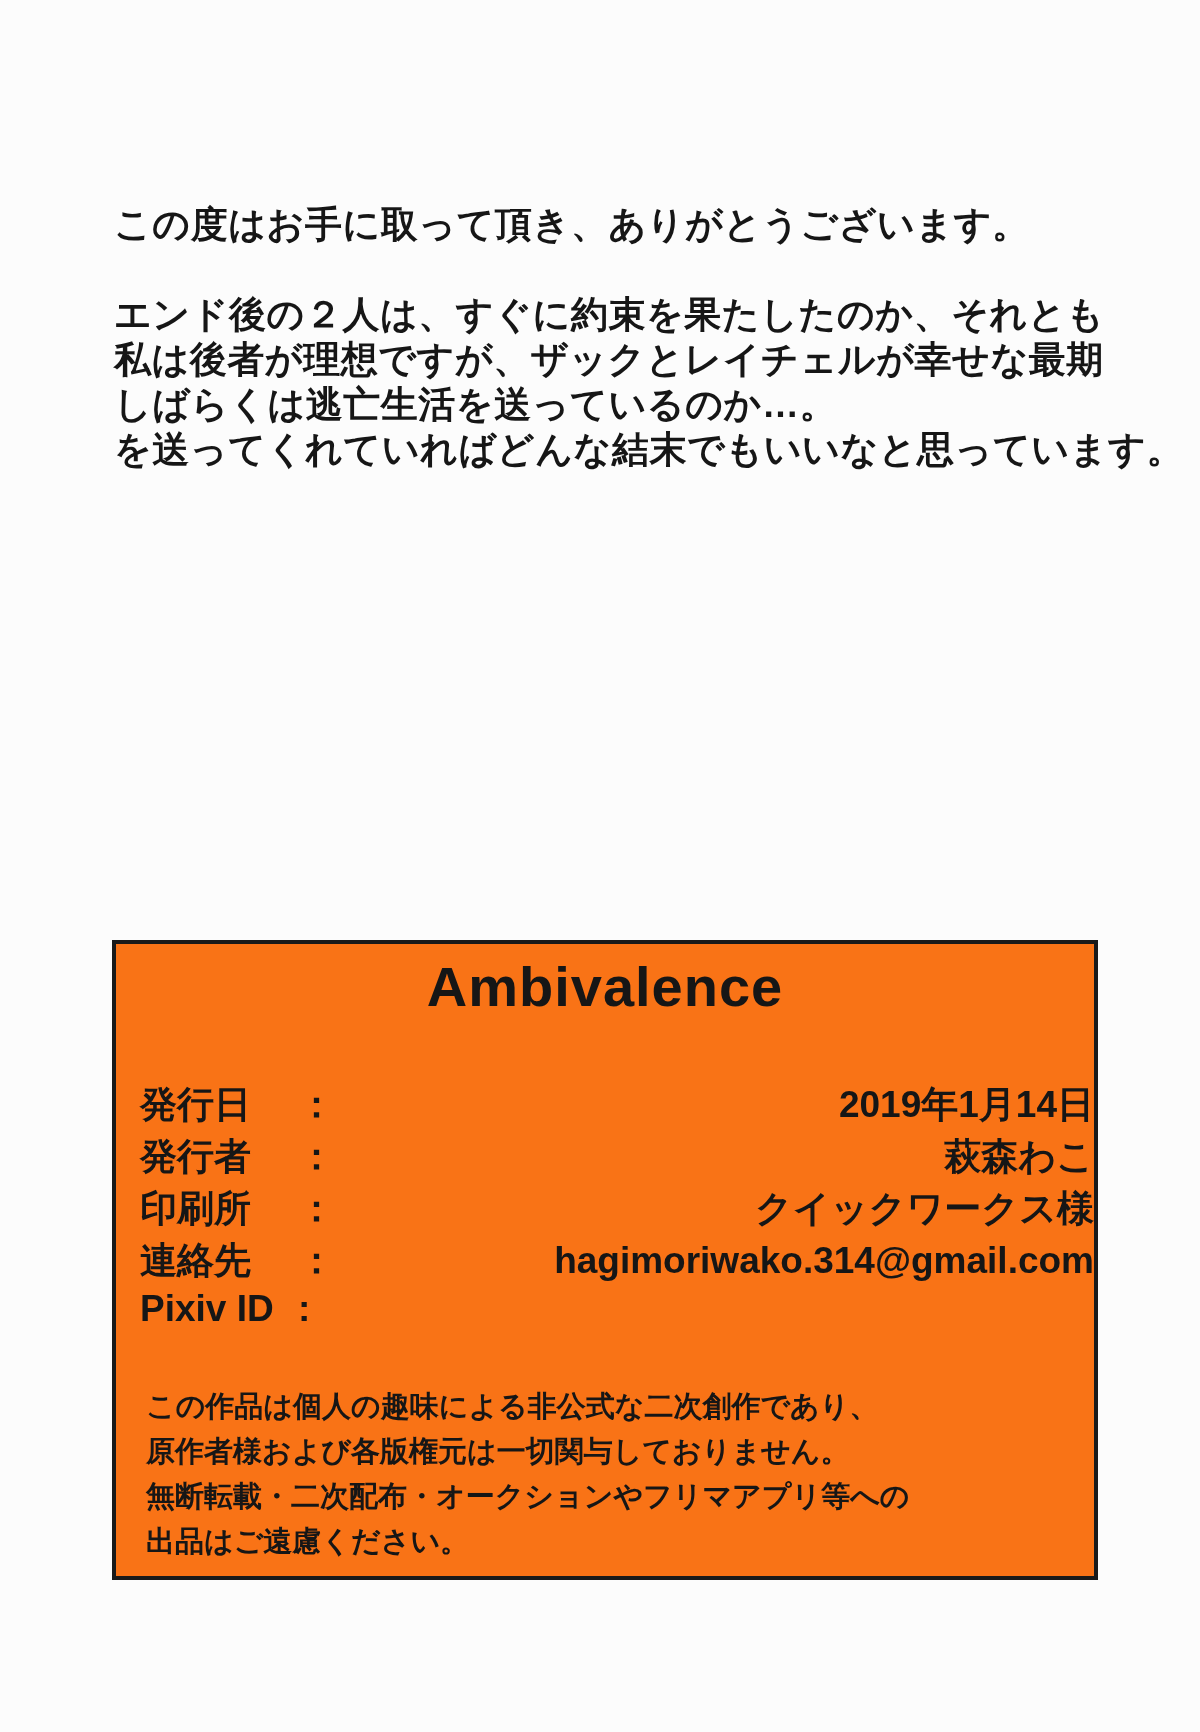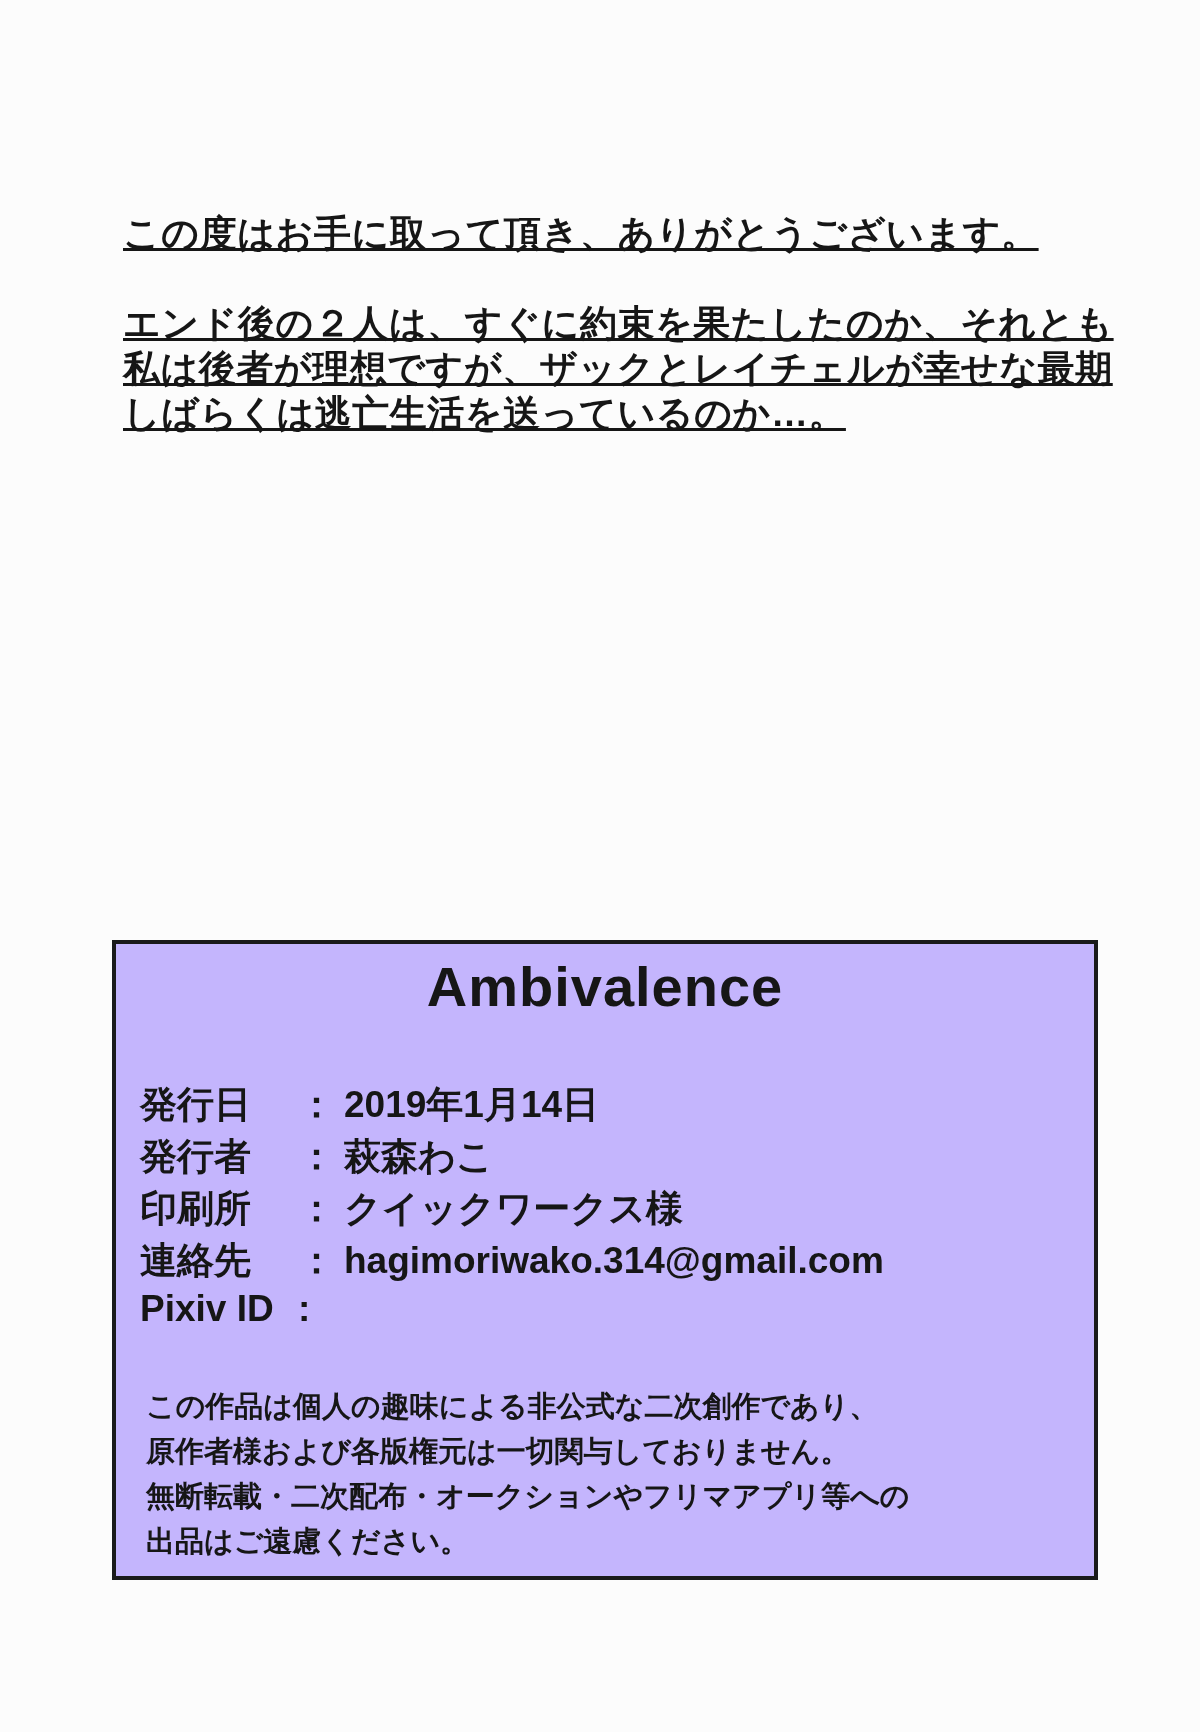--- a/index.html
+++ b/index.html
@@ -21,35 +21,35 @@
   
   .afterword {
     position: absolute;
     left: 110px;
     top: 198px;
     width: 1030px;
     font-size: 37px;
     line-height: 45px;
     letter-spacing: 0.5px;
   }
-  .afterword .para { margin: 13px; text-decoration: underline; }
+  .afterword .para { margin: 4px; }
   .afterword .para.gap-1 { margin-top: 45px; }
   .afterword .para.gap-2 { margin-top: 86px; }
   .afterword .line { white-space: nowrap; }
 
   
   .colophon {
     position: absolute;
     left: 112px;
     top: 940px;
     width: 986px;
     height: 640px;
     border: 4px solid #1a1a1a;
     box-sizing: border-box;
-    background: #c4b5fd;
+    background: #f97316;
   }
   .colophon .title {
     margin: 12px 0 0 0;
     text-align: center;
     font-size: 56px;
     line-height: 62px;
     font-weight: 700;
     letter-spacing: 1px;
   }
   .colophon .rows {
@@ -58,21 +58,21 @@
     font-size: 37px;
   }
   .colophon .row {
     display: flex;
     align-items: baseline;
     height: 52px;
     white-space: nowrap;
   }
   .colophon .row .label { width: 158px; flex: none; }
   .colophon .row .colon { width: 46px; flex: none; text-align: left; }
-  .colophon .row .value { flex: 1; }
+  .colophon .row .value { flex: 1; text-align: right; }
 
   .colophon .disclaimer {
     margin-top: 44px;
     padding-left: 30px;
     font-size: 29px;
     line-height: 45px;
   }
   .colophon .disclaimer .line { white-space: nowrap; }
 </style>
 </head>
@@ -81,20 +81,21 @@
 <div class="page">
 
   <section class="afterword">
     <div class="para">
       <div class="line">この度はお手に取って頂き、ありがとうございます。</div>
     </div>
     <div class="para gap-1">
       <div class="line">エンド後の２人は、すぐに約束を果たしたのか、それとも</div>
       <div class="line">私は後者が理想ですが、ザックとレイチェルが幸せな最期</div>
       <div class="line">しばらくは逃亡生活を送っているのか…。</div>
+      <div class="line">を送ってくれていればどんな結末でもいいなと思っています。</div>
     </div>
   </section>
 
   <section class="colophon">
     <h1 class="title">Ambivalence</h1>
 
     <div class="rows">
       <div class="row">
         <span class="label">発行日</span>
         <span class="colon">：</span>

